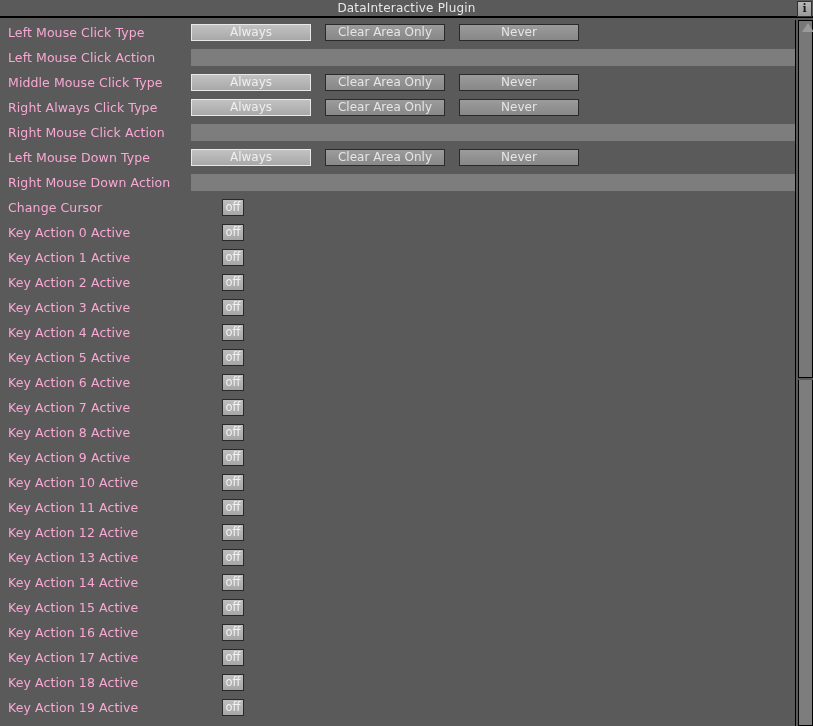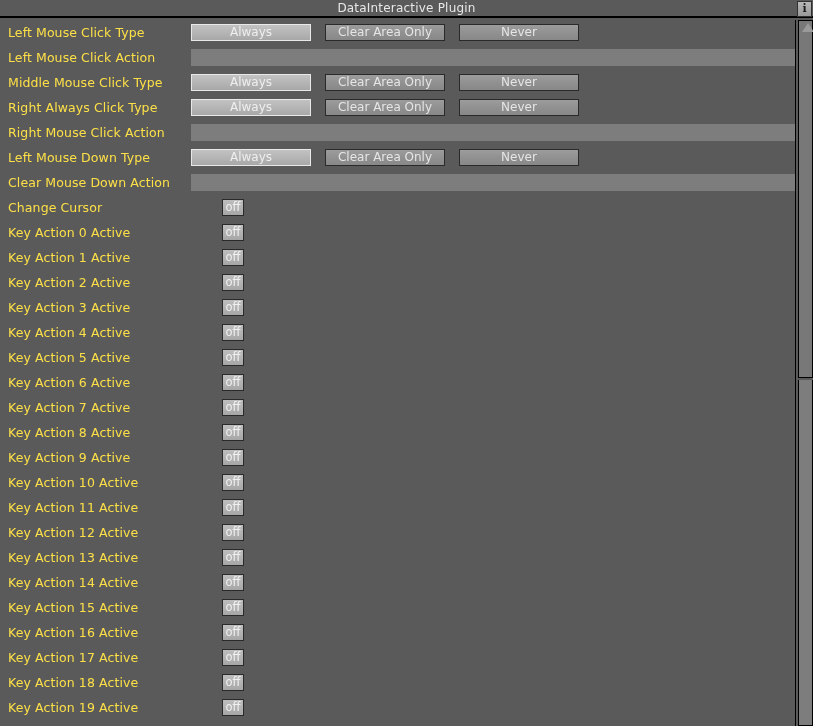--- a/index.html
+++ b/index.html
@@ -77,21 +77,21 @@
     width: 795px;
   }
 
   .row-label {
     position: absolute;
     left: 8px;
     top: 0;
     height: 25px;
     line-height: 25px;
     font-size: 12.5px;
-    color: #fde047;
+    color: #f9a8d4;
     white-space: nowrap;
     letter-spacing: 0.1px;
   }
 
   
   .btn-group {
     position: absolute;
     left: 191px;
     top: 4px;
     height: 17px;
@@ -245,21 +245,21 @@
       </div>
       <div class="row">
         <div class="row-label">Left Mouse Down Type</div>
         <div class="btn-group">
           <div class="seg-btn selected">Always</div>
           <div class="seg-btn">Clear Area Only</div>
           <div class="seg-btn">Never</div>
         </div>
       </div>
       <div class="row">
-        <div class="row-label">Clear Mouse Down Action</div>
+        <div class="row-label">Right Mouse Down Action</div>
         <div class="field-bar"></div>
       </div>
       <div class="row">
         <div class="row-label">Change Cursor</div>
         <div class="toggle-btn">off</div>
       </div>
       <div class="row">
         <div class="row-label">Key Action 0 Active</div>
         <div class="toggle-btn">off</div>
       </div>

